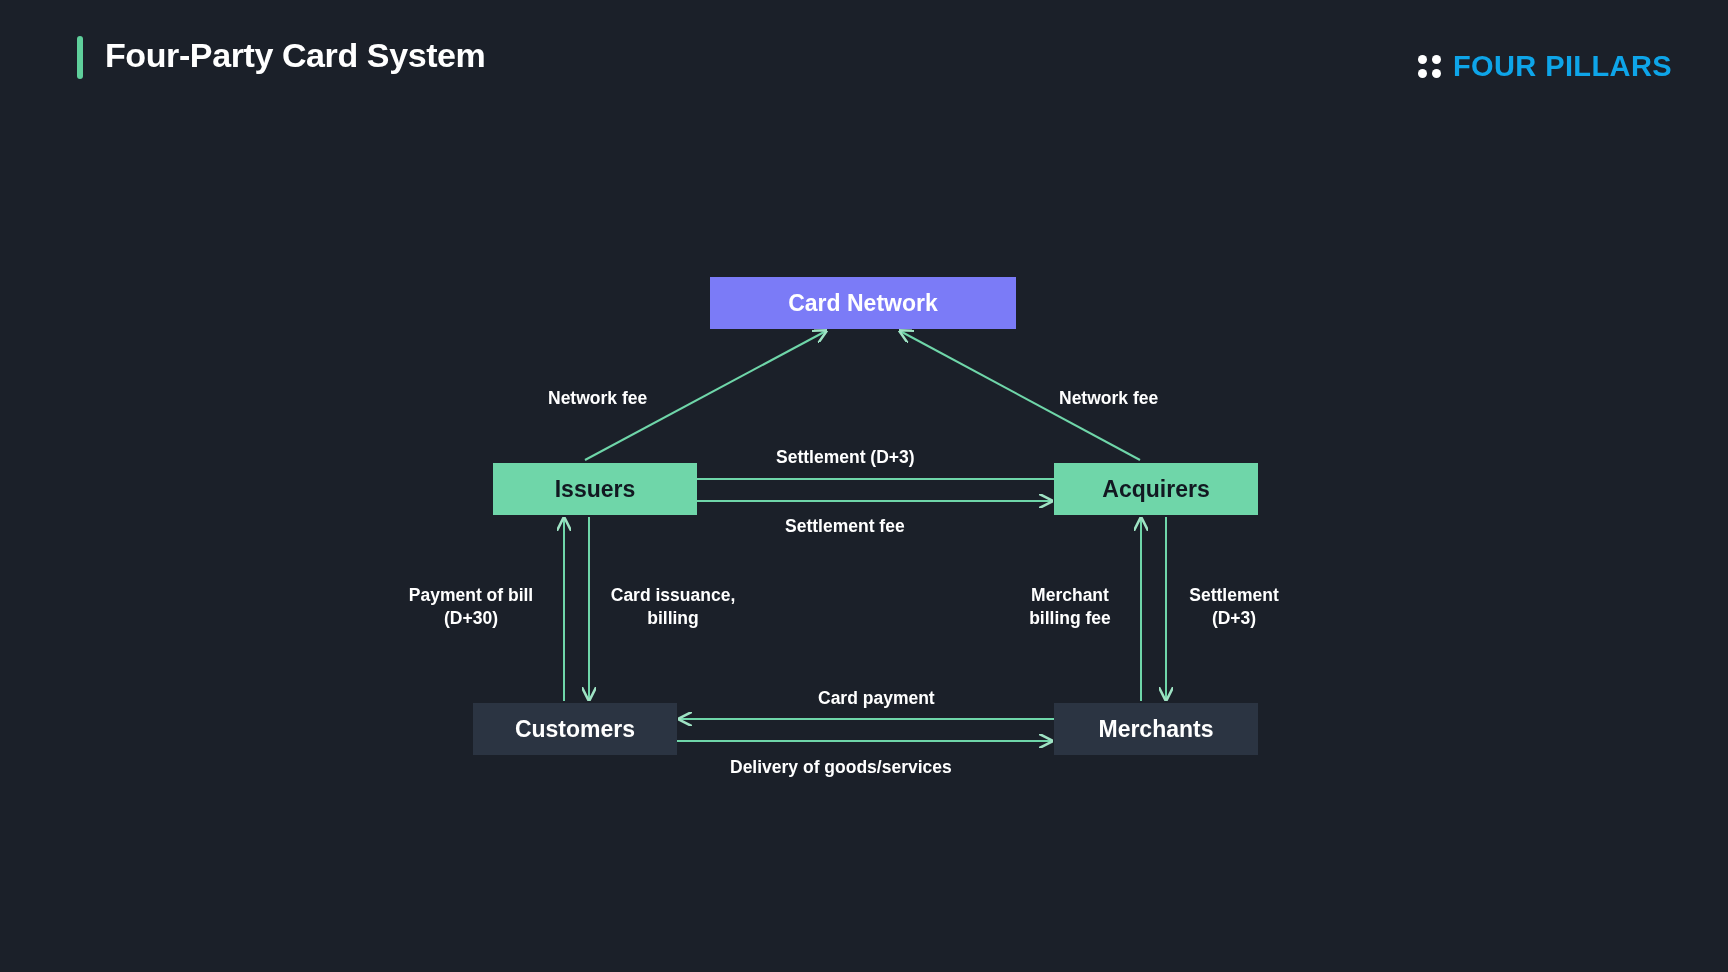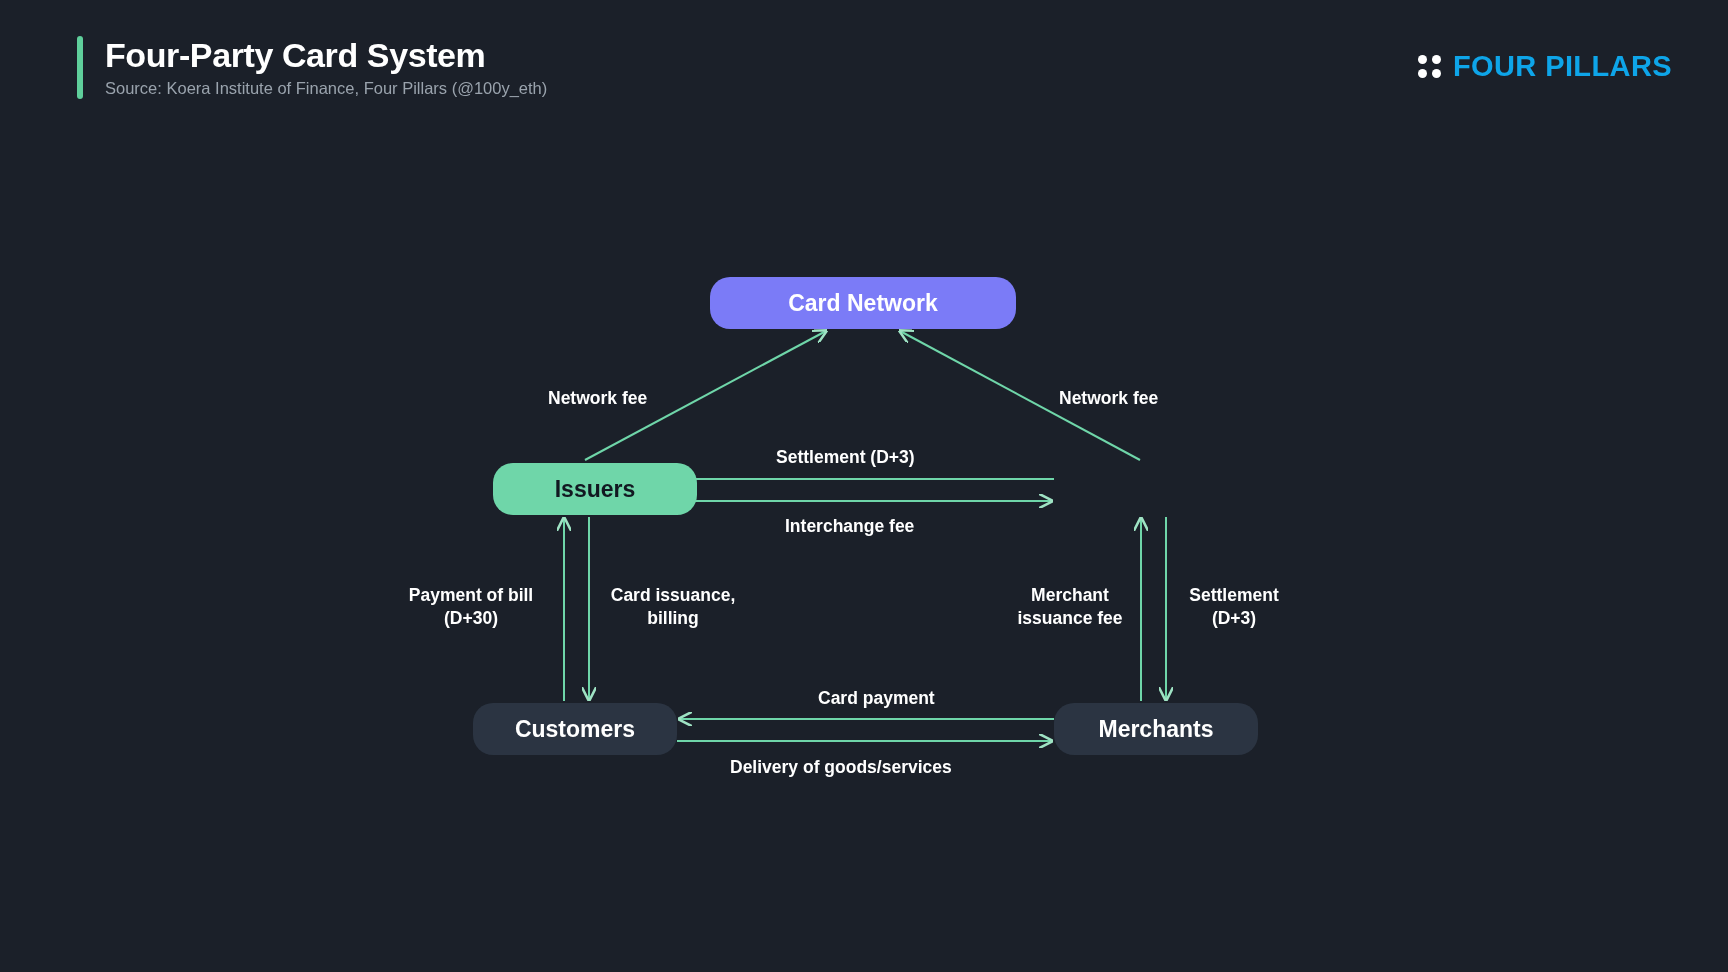--- a/index.html
+++ b/index.html
@@ -101,21 +101,21 @@
     left: 0; top: 0;
     width: 1728px;
     height: 972px;
   }
 
   .node {
     position: absolute;
     display: flex;
     align-items: center;
     justify-content: center;
-    border-radius: 20px;
+    border-radius: 0;
     font-size: 23px;
     font-weight: bold;
     white-space: nowrap;
     box-sizing: border-box;
   }
   .node-network {
     left: 710px;
     top: 277px;
     width: 306px;
     height: 52px;
@@ -177,21 +177,20 @@
   .lbl-delivery           { left: 730px; top: 756px; }
 </style>
 </head>
 <body>
 
 <div class="header">
   <div class="title-block">
     <div class="accent-bar"></div>
     <div class="title-text-wrap">
       <div class="page-title">Four-Party Card System</div>
-      <div class="page-source">Source: Koera Institute of Finance, Four Pillars (@100y_eth)</div>
     </div>
   </div>
 
   <div class="brand">
     <span class="brand-dots">
       <i></i>
         <i></i>
         <i></i>
         <i></i>
     </span>
@@ -230,34 +229,37 @@
       <line x1="677" y1="741" x2="1052" y2="741"></line>
     </g>
   </svg>
 
   <div class="node node-network">
     <span>Card Network</span>
   </div>
   <div class="node node-issuers">
     <span>Issuers</span>
   </div>
+  <div class="node node-acquirers">
+    <span>Acquirers</span>
+  </div>
   <div class="node node-customers">
     <span>Customers</span>
   </div>
   <div class="node node-merchants">
     <span>Merchants</span>
   </div>
 
   <div class="edge-label lbl-network-fee-left">Network fee</div>
   <div class="edge-label lbl-network-fee-right">Network fee</div>
   <div class="edge-label lbl-settlement-top">Settlement (D+3)</div>
-  <div class="edge-label lbl-interchange">Interchange fee</div>
+  <div class="edge-label lbl-interchange">Settlement fee</div>
   <div class="edge-label lbl-payment-bill">Payment of bill
 (D+30)</div>
   <div class="edge-label lbl-card-issuance">Card issuance,
 billing</div>
   <div class="edge-label lbl-merchant-fee">Merchant
-issuance fee</div>
+billing fee</div>
   <div class="edge-label lbl-settlement-right">Settlement
 (D+3)</div>
   <div class="edge-label lbl-card-payment">Card payment</div>
   <div class="edge-label lbl-delivery">Delivery of goods/services</div>
 </div>
 
 </body></html>

